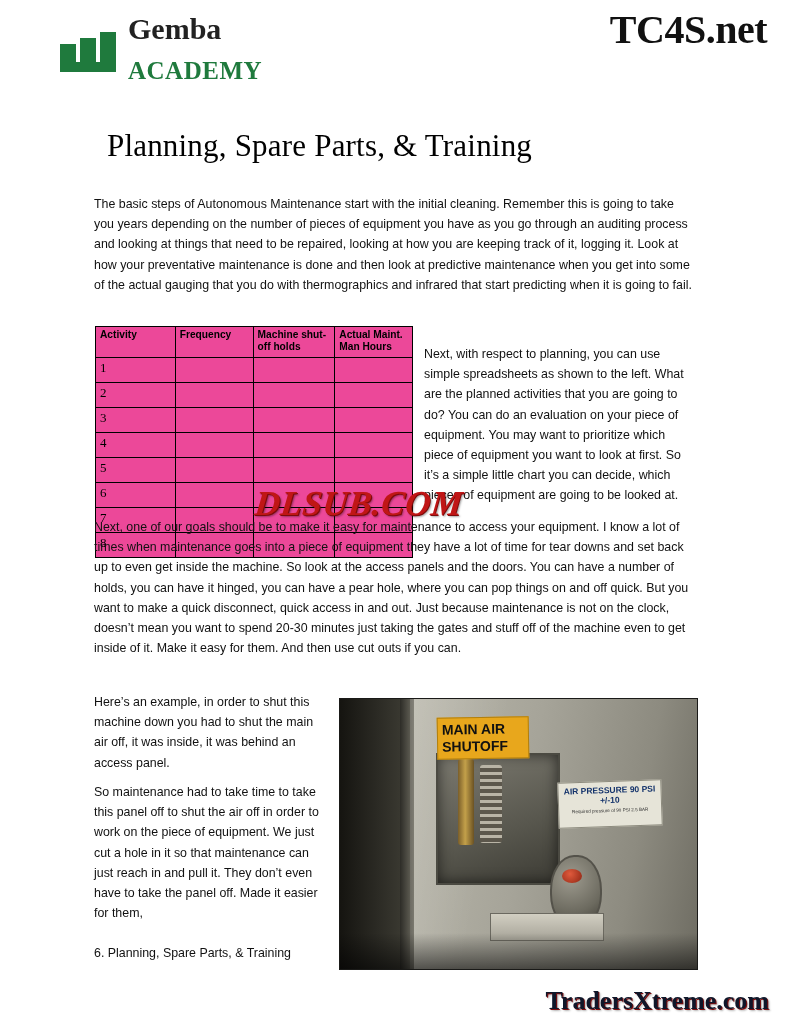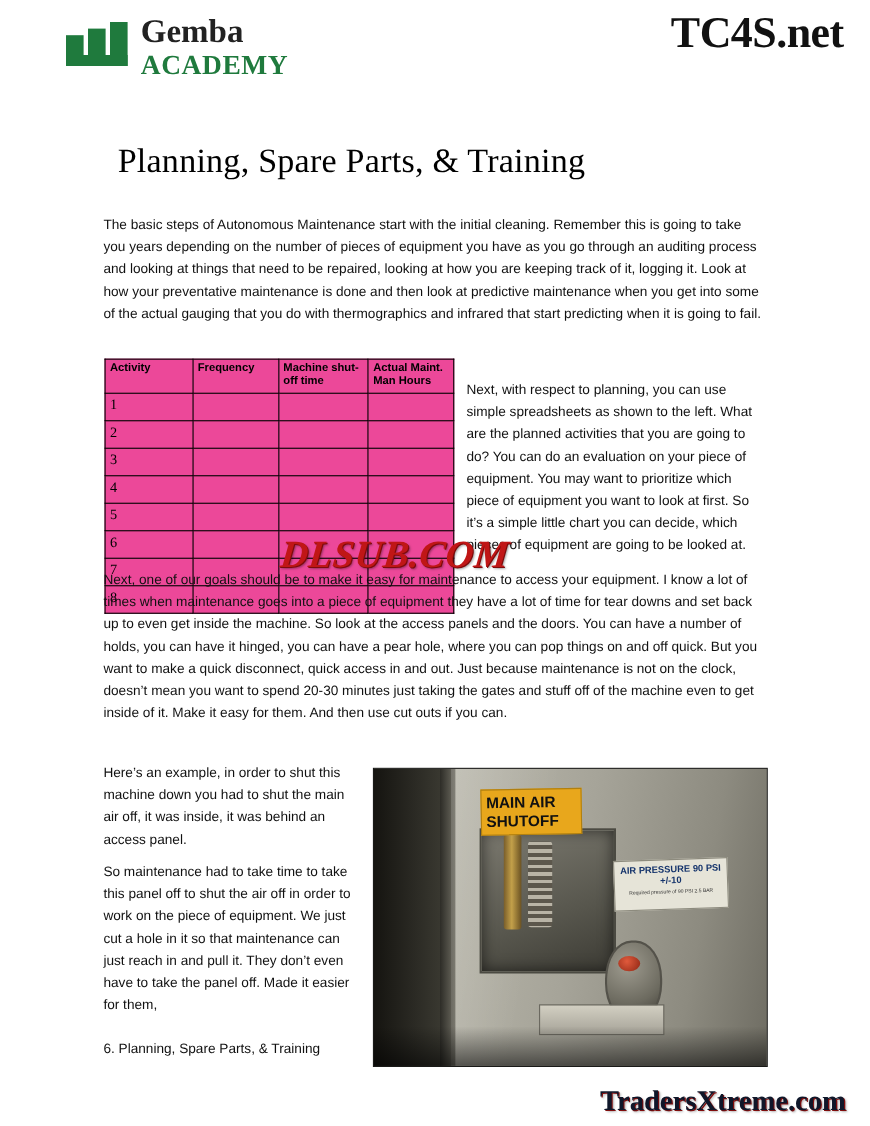--- a/index.html
+++ b/index.html
@@ -28,21 +28,21 @@
     position: absolute;
     left: 0; top: 0;
     width: 791px;
     height: 90px;
   }
   .logo-wrap {
     position: absolute;
     left: 60px;
     top: 14px;
     display: flex;
-    align-items: flex-start;
+    align-items: center;
   }
   .logo-mark {
     width: 58px;
     height: 42px;
     position: relative;
     margin-top: 4px;
   }
   .logo-mark .bar {
     position: absolute;
     bottom: 0;
@@ -68,21 +68,21 @@
     color: #222222;
     letter-spacing: 0px;
     font-family: "Liberation Serif", serif;
   }
   .logo-academy {
     font-size: 25px;
     font-weight: bold;
     color: #1f7a3d;
     letter-spacing: 0.5px;
     font-family: "Liberation Serif", serif;
-    margin-top: 3px;
+    margin-top: 14px;
   }
   .tc4s {
     position: absolute;
     right: 24px;
     top: 6px;
     font-family: "Liberation Serif", serif;
     font-size: 40px;
     font-weight: bold;
     color: #111111;
     letter-spacing: -0.5px;
@@ -355,21 +355,21 @@
     <colgroup>
       <col class="c1">
         <col class="c2">
         <col class="c3">
         <col class="c4">
     </colgroup>
     <thead>
       <tr>
         <th>Activity</th>
         <th>Frequency</th>
-        <th>Machine shut-off time</th>
+        <th>Machine shut-off holds</th>
         <th>Actual Maint. Man Hours</th>
       </tr>
     </thead>
     <tbody>
       <tr>
         <td>1</td>
         <td></td>
         <td></td>
         <td></td>
       </tr>

